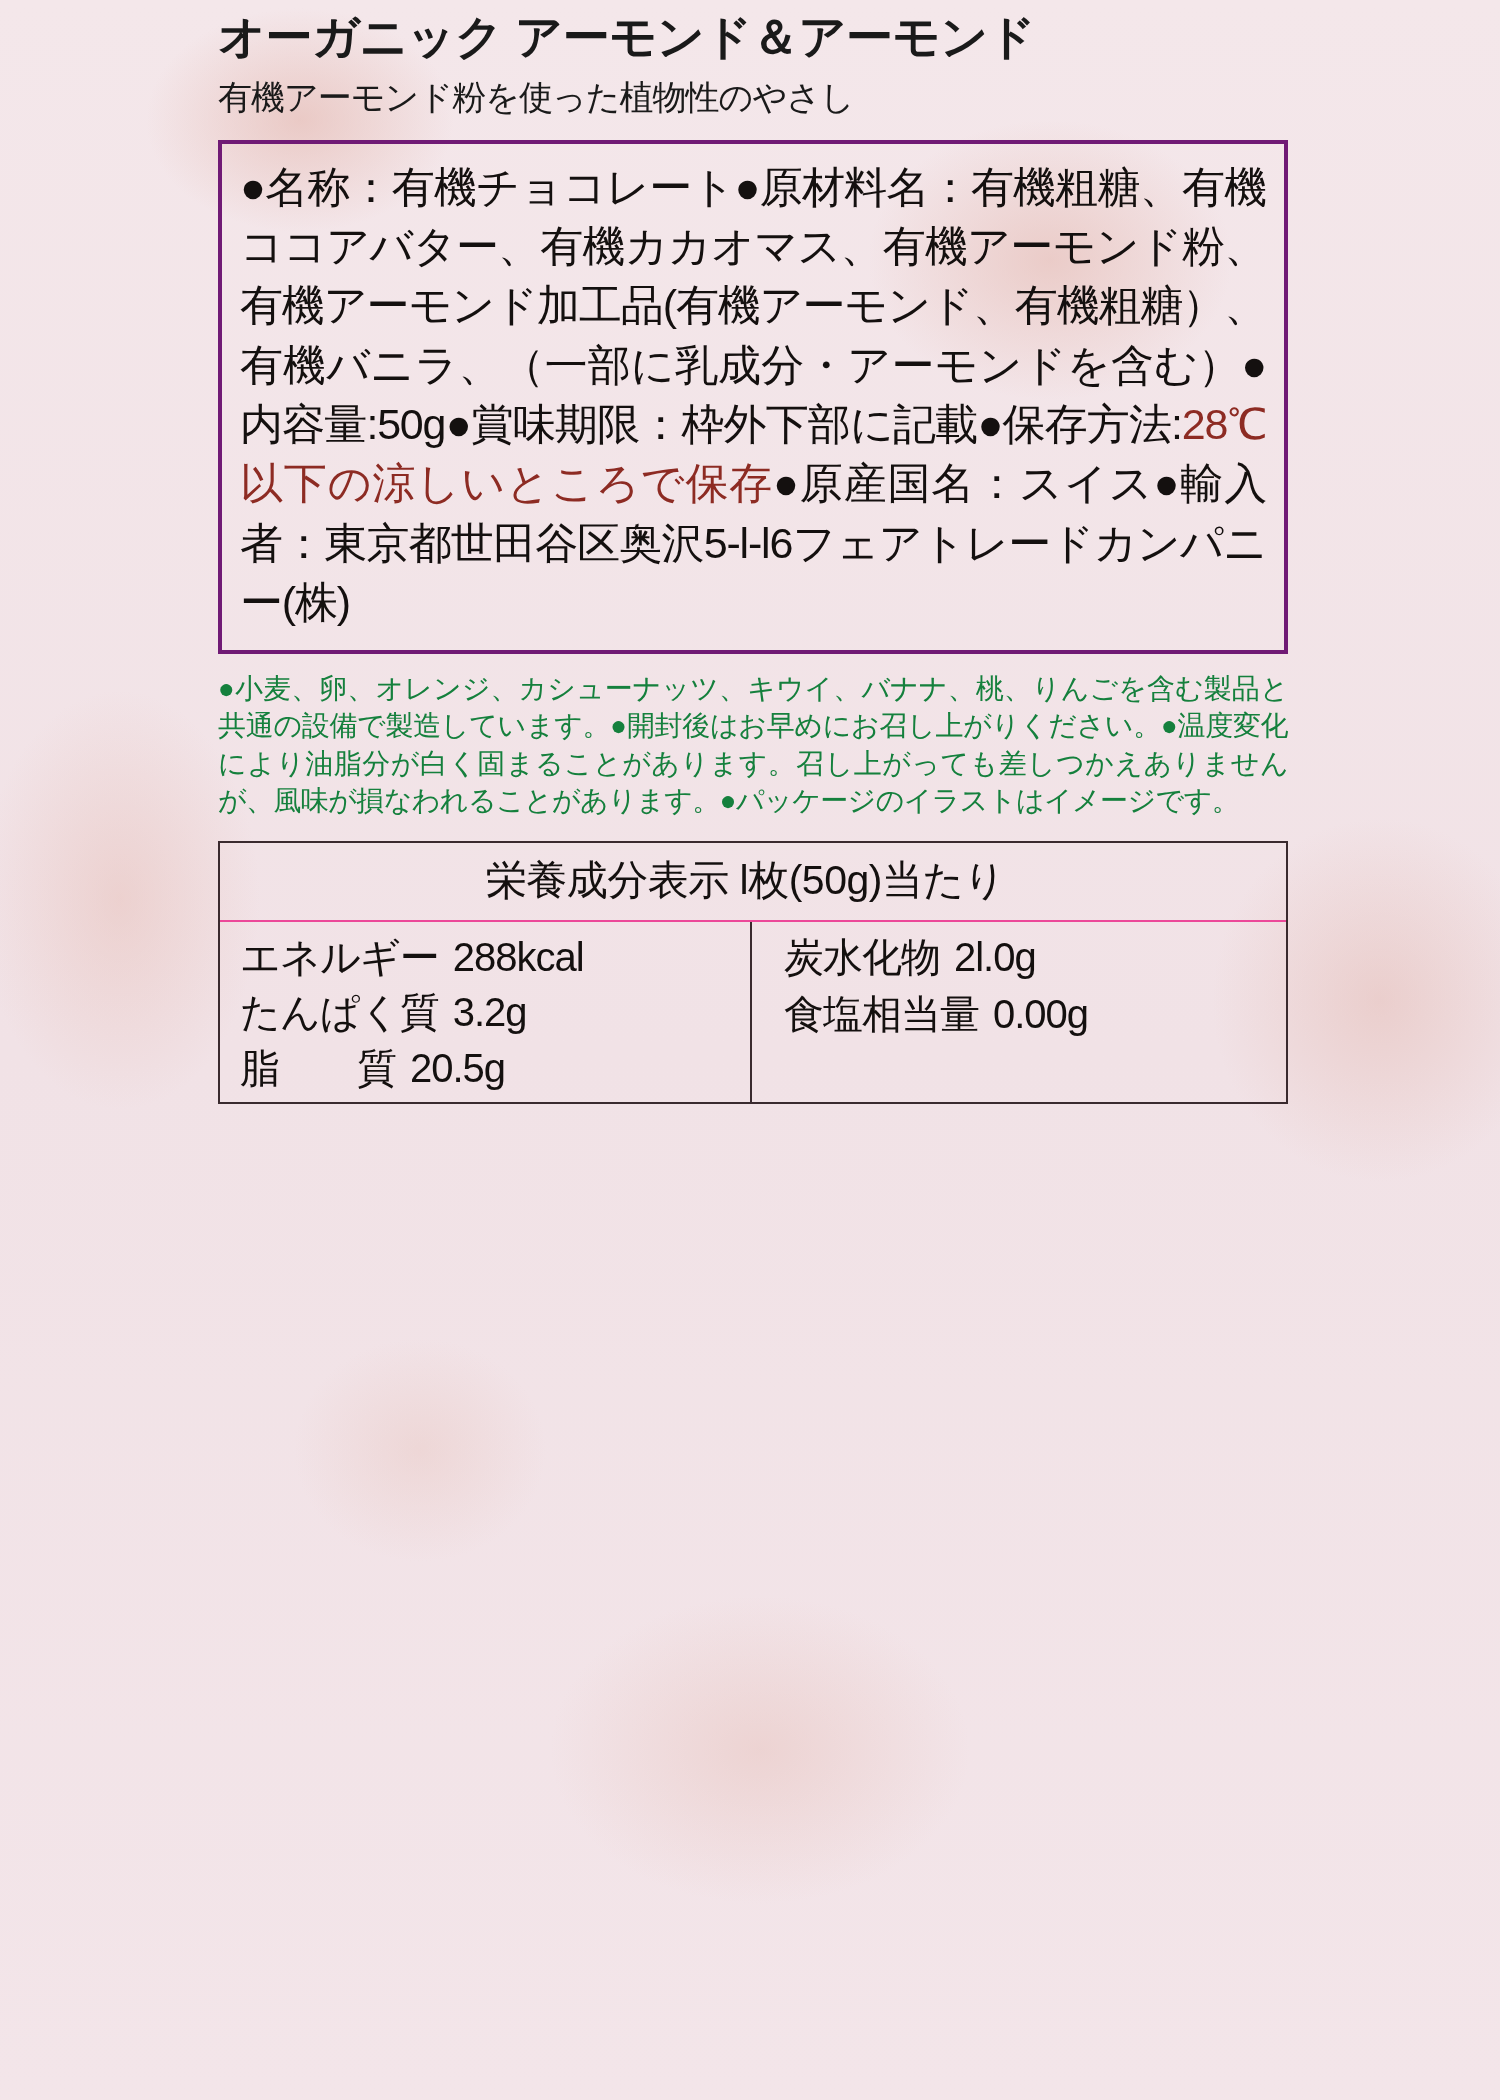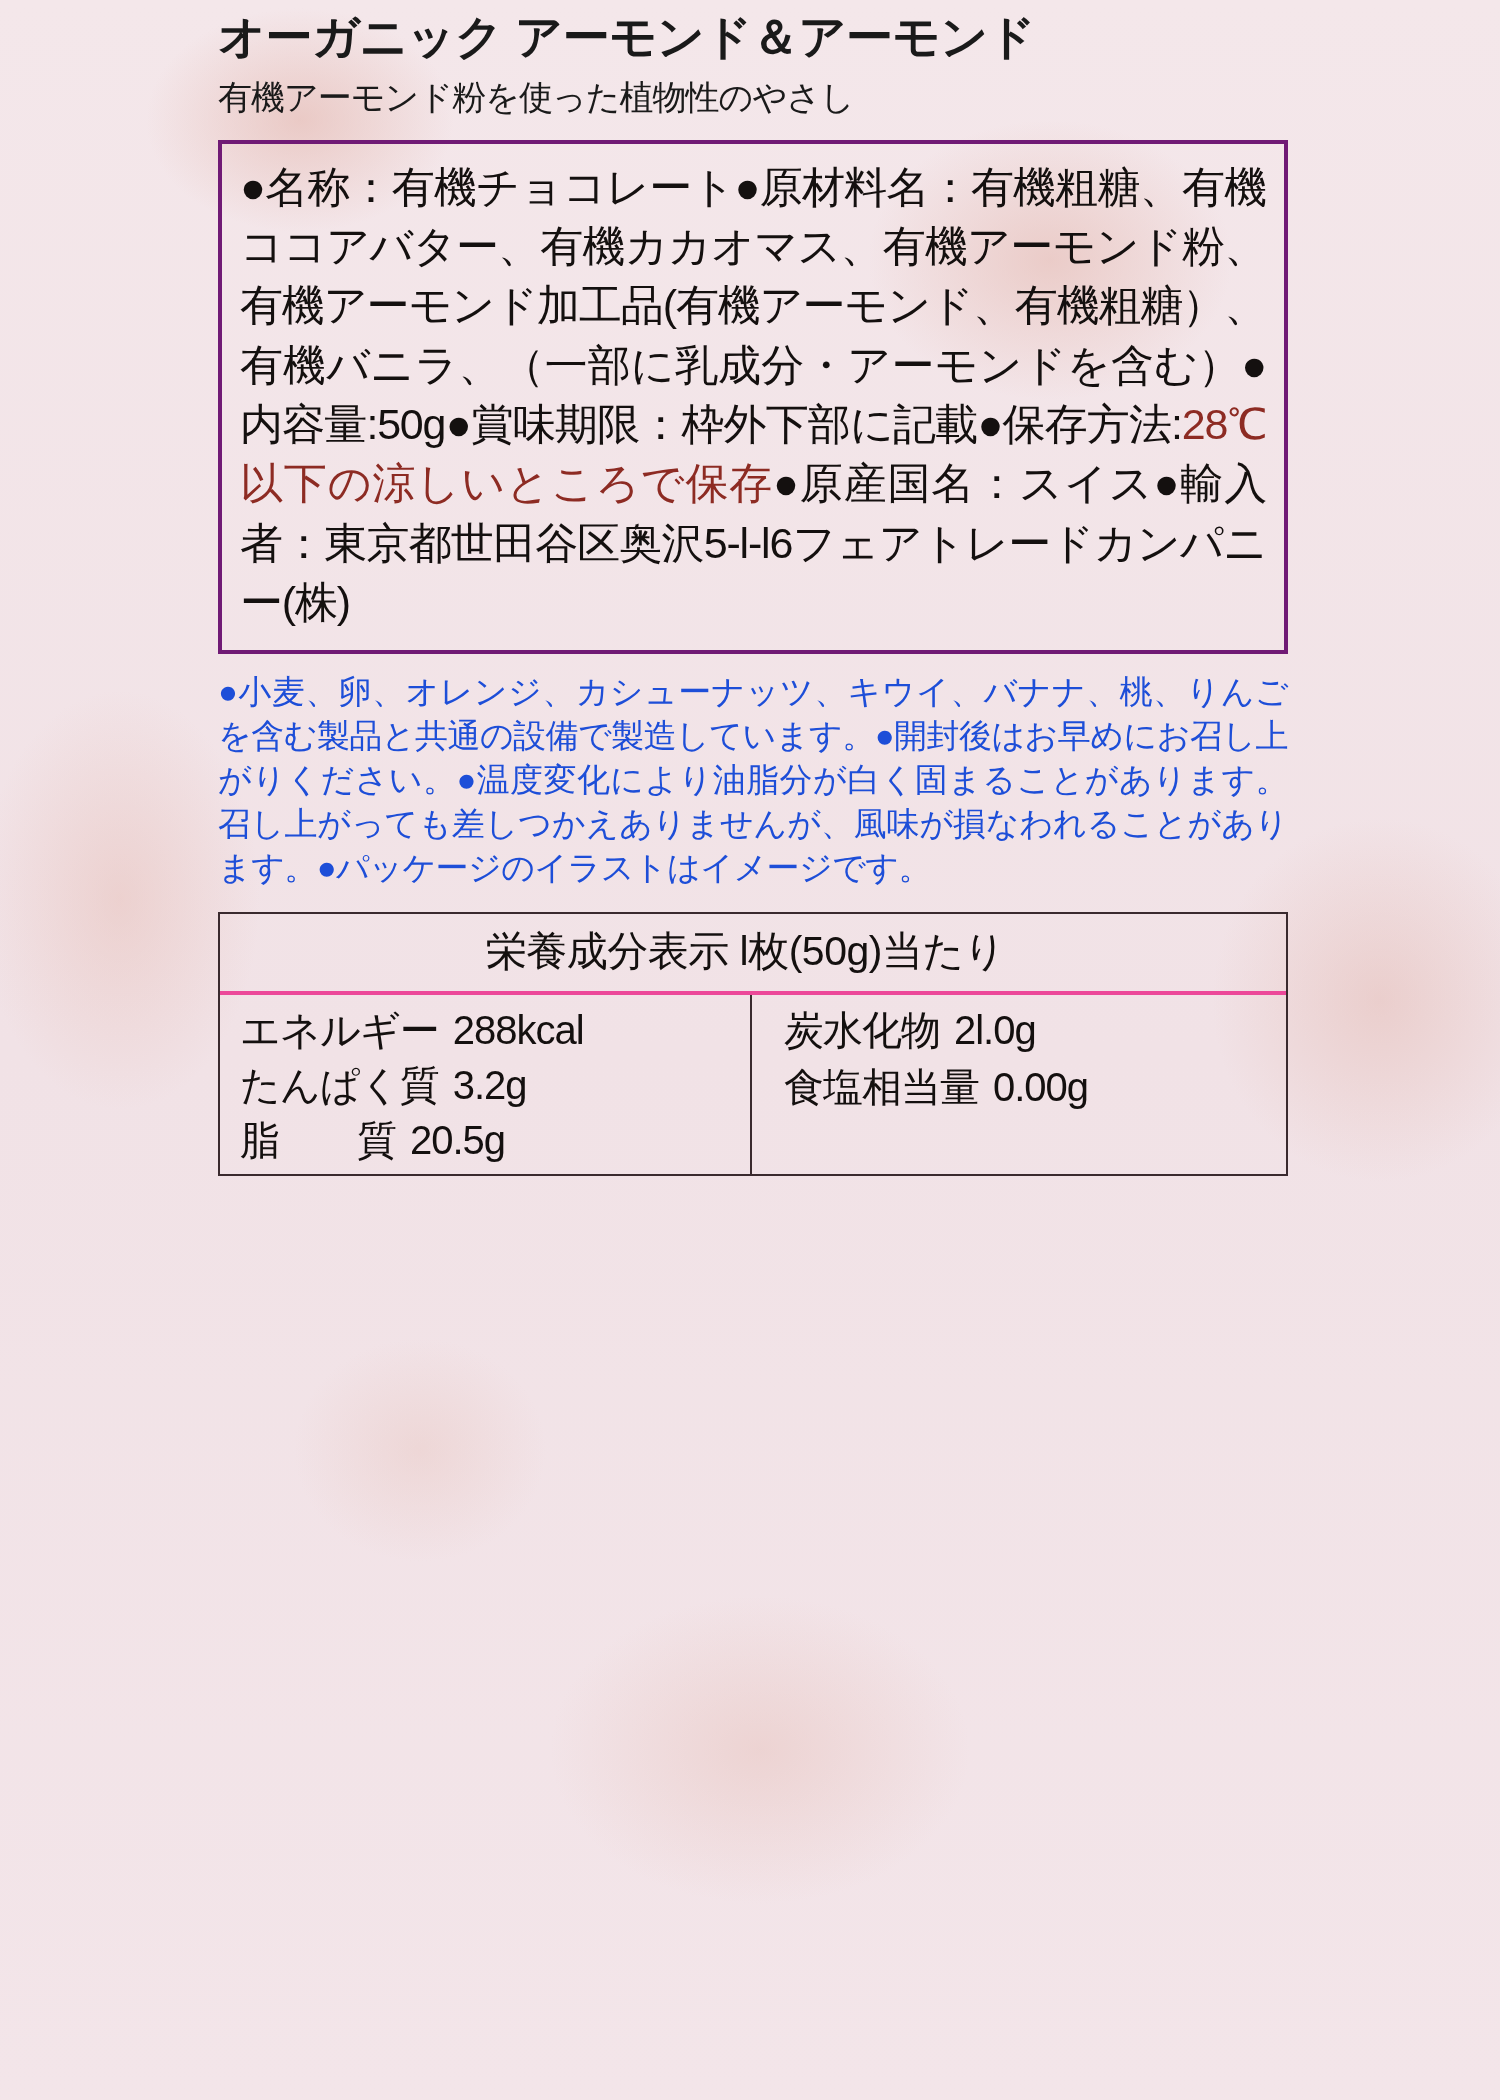--- a/index.html
+++ b/index.html
@@ -71,38 +71,38 @@
     color: #14100f;
     letter-spacing: -1.2px;
     text-align: justify;
   }
   .box-text .hl {
     color: #8d2b23;
   }
 
   .notes {
     margin-top: 16px;
-    font-size: 33px;
+    font-size: 28px;
     line-height: 1.33;
-    color: #1d4ed8;
+    color: #15803d;
     letter-spacing: -0.6px;
     text-align: justify;
   }
 
   .nutrition {
     margin-top: 22px;
     border: 2px solid #3a2a2e;
     box-sizing: border-box;
   }
   .nutrition-head {
     font-size: 41px;
     letter-spacing: -0.5px;
     text-align: center;
     padding: 10px 15px 12px 0;
-    border-bottom: 4px solid #ec4899;
+    border-bottom: 2px solid #ec4899;
     color: #14100f;
   }
   .nutrition-body {
     display: flex;
     gap: 8px;
   }
   .ncol {
     flex: 1 1 50%;
     padding: 8px 0 6px 0;
   }

